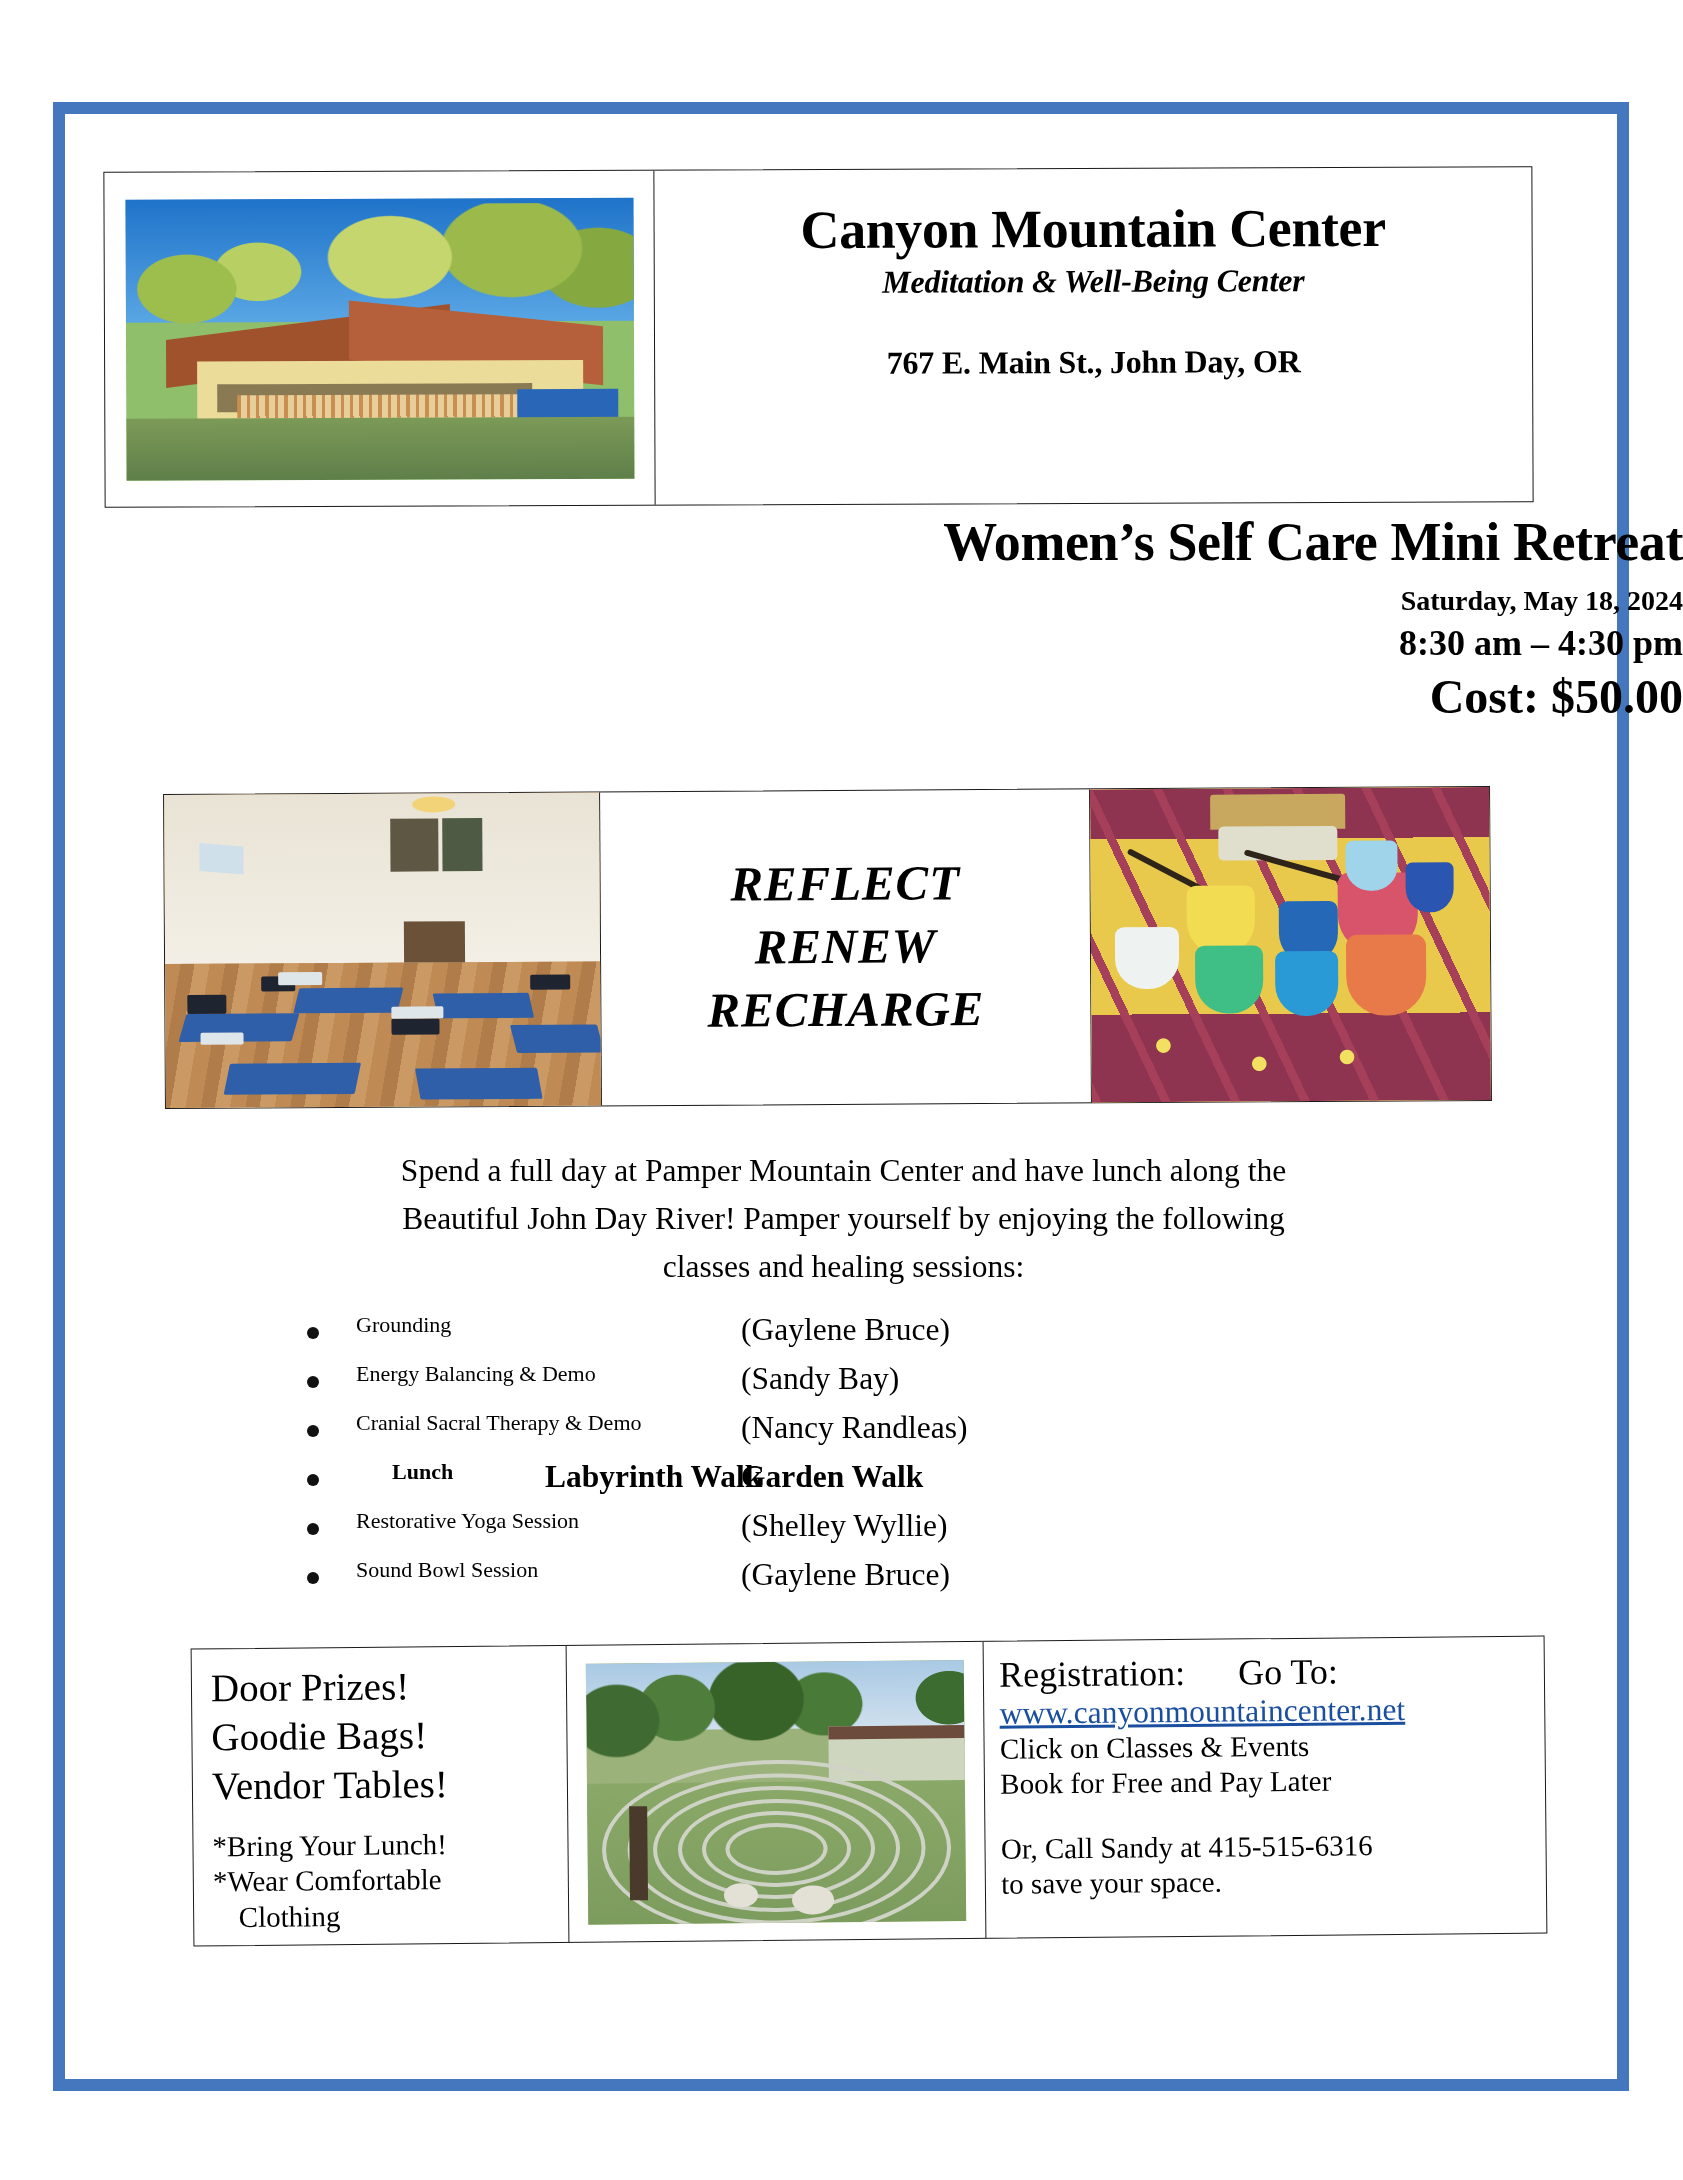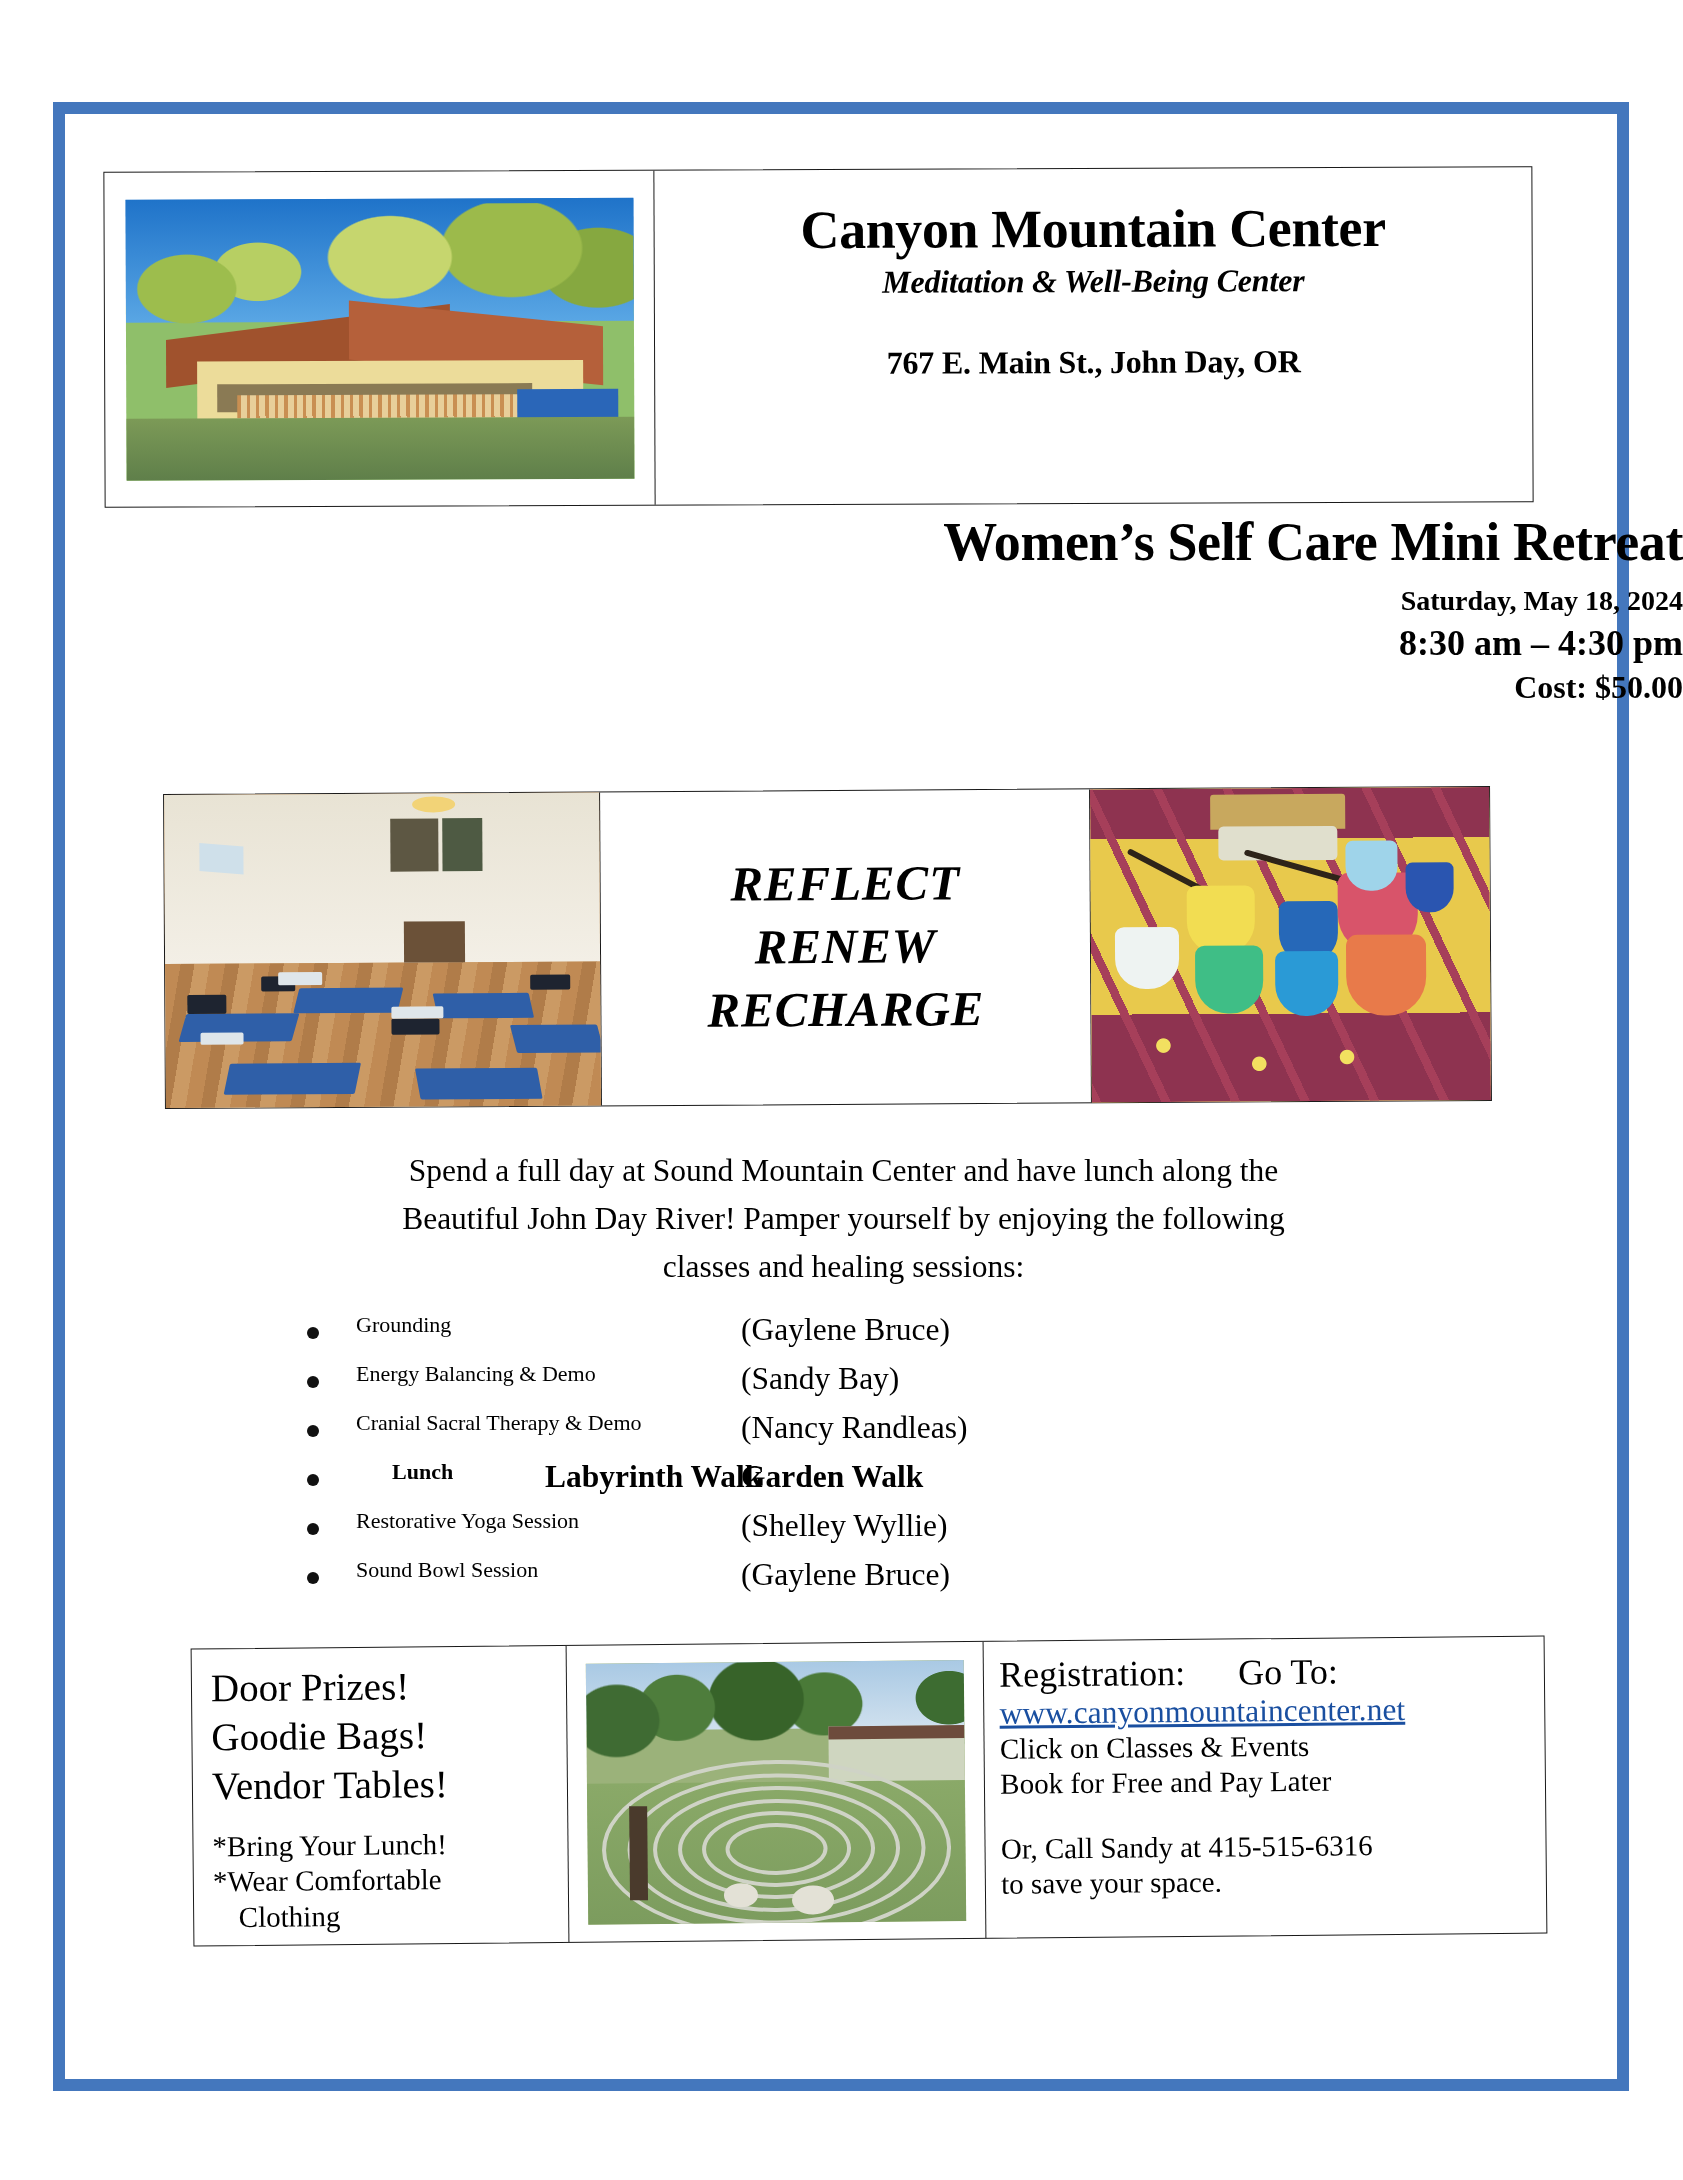--- a/index.html
+++ b/index.html
@@ -166,21 +166,21 @@
   .ph-lab .ring { position:absolute; border-radius:50%; border:4.3px solid #cfd3c6;
       left:50%; top:72%; transform: translate(-50%,-50%); }
   .ph-lab .post { position:absolute; left:11%; top:55%; width:5%; height:36%; background:#4a3a2c; }
   .ph-lab .rock { position:absolute; background:#e3e1d6; border-radius:50%; }
 
   
   #event-block { position: absolute; left: 0; top: 511px; width: 1683px; text-align: right; }
   #event-title { font-size: 54px; font-weight: bold; letter-spacing: -0.4px; }
   #event-date  { font-size: 28px; font-weight: bold; margin-top: 12px; }
   #event-time  { font-size: 36px; font-weight: bold; margin-top: 5.1px; }
-  #event-cost  { font-size: 32px; font-weight: bold; margin-top: 5.1px; }
+  #event-cost  { font-size: 48px; font-weight: bold; margin-top: 5.1px; }
 
   
   #middle-table {
     position: absolute;
     left: 164px;
     top: 790px;
     width: 1327px;
     height: 315px;
     border: 1.7px solid #1a1a1a;
     box-sizing: border-box;
@@ -314,21 +314,21 @@
         <div class="bowl" style="left:62%;top:27%;width:20%;height:26%;background:#d8546a;"></div>
         <div class="bowl" style="left:64%;top:47%;width:20%;height:26%;background:#e87a4a;"></div>
         <div class="bowl" style="left:64%;top:17%;width:13%;height:16%;background:#9fd4ea;"></div>
         <div class="bowl" style="left:79%;top:24%;width:12%;height:16%;background:#2a55b0;"></div>
       </div>
     </div>
 
   </div>
 
   <div id="desc">
-    <div>Spend a full day at Sound Mountain Center and have lunch along the</div>
+    <div>Spend a full day at Pamper Mountain Center and have lunch along the</div>
     <div>Beautiful John Day River!  Pamper yourself by enjoying the following</div>
     <div>classes and healing sessions:</div>
   </div>
 
   <div id="class-list">
 
     <div class="row">
       <span class="bullet"></span>
       <span class="cls">Grounding</span>
       <span class="who">(Gaylene Bruce)</span>

